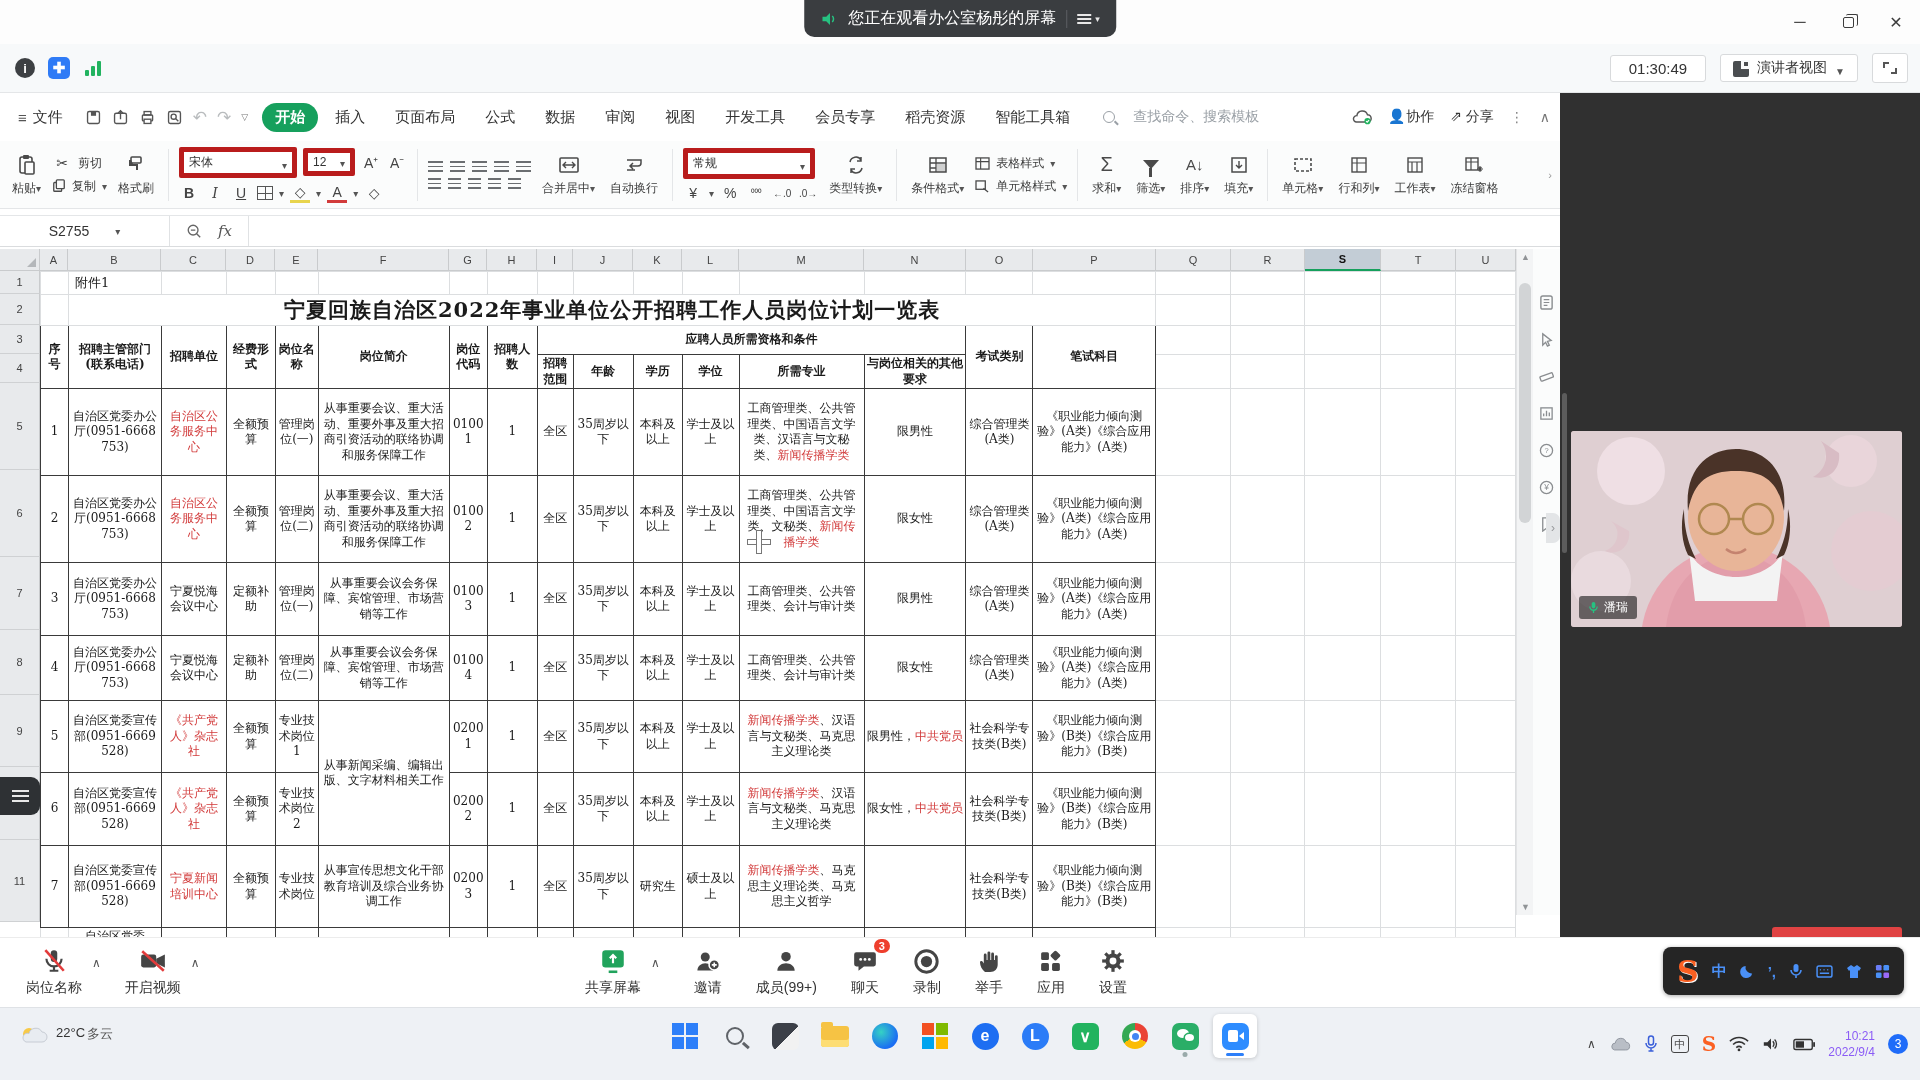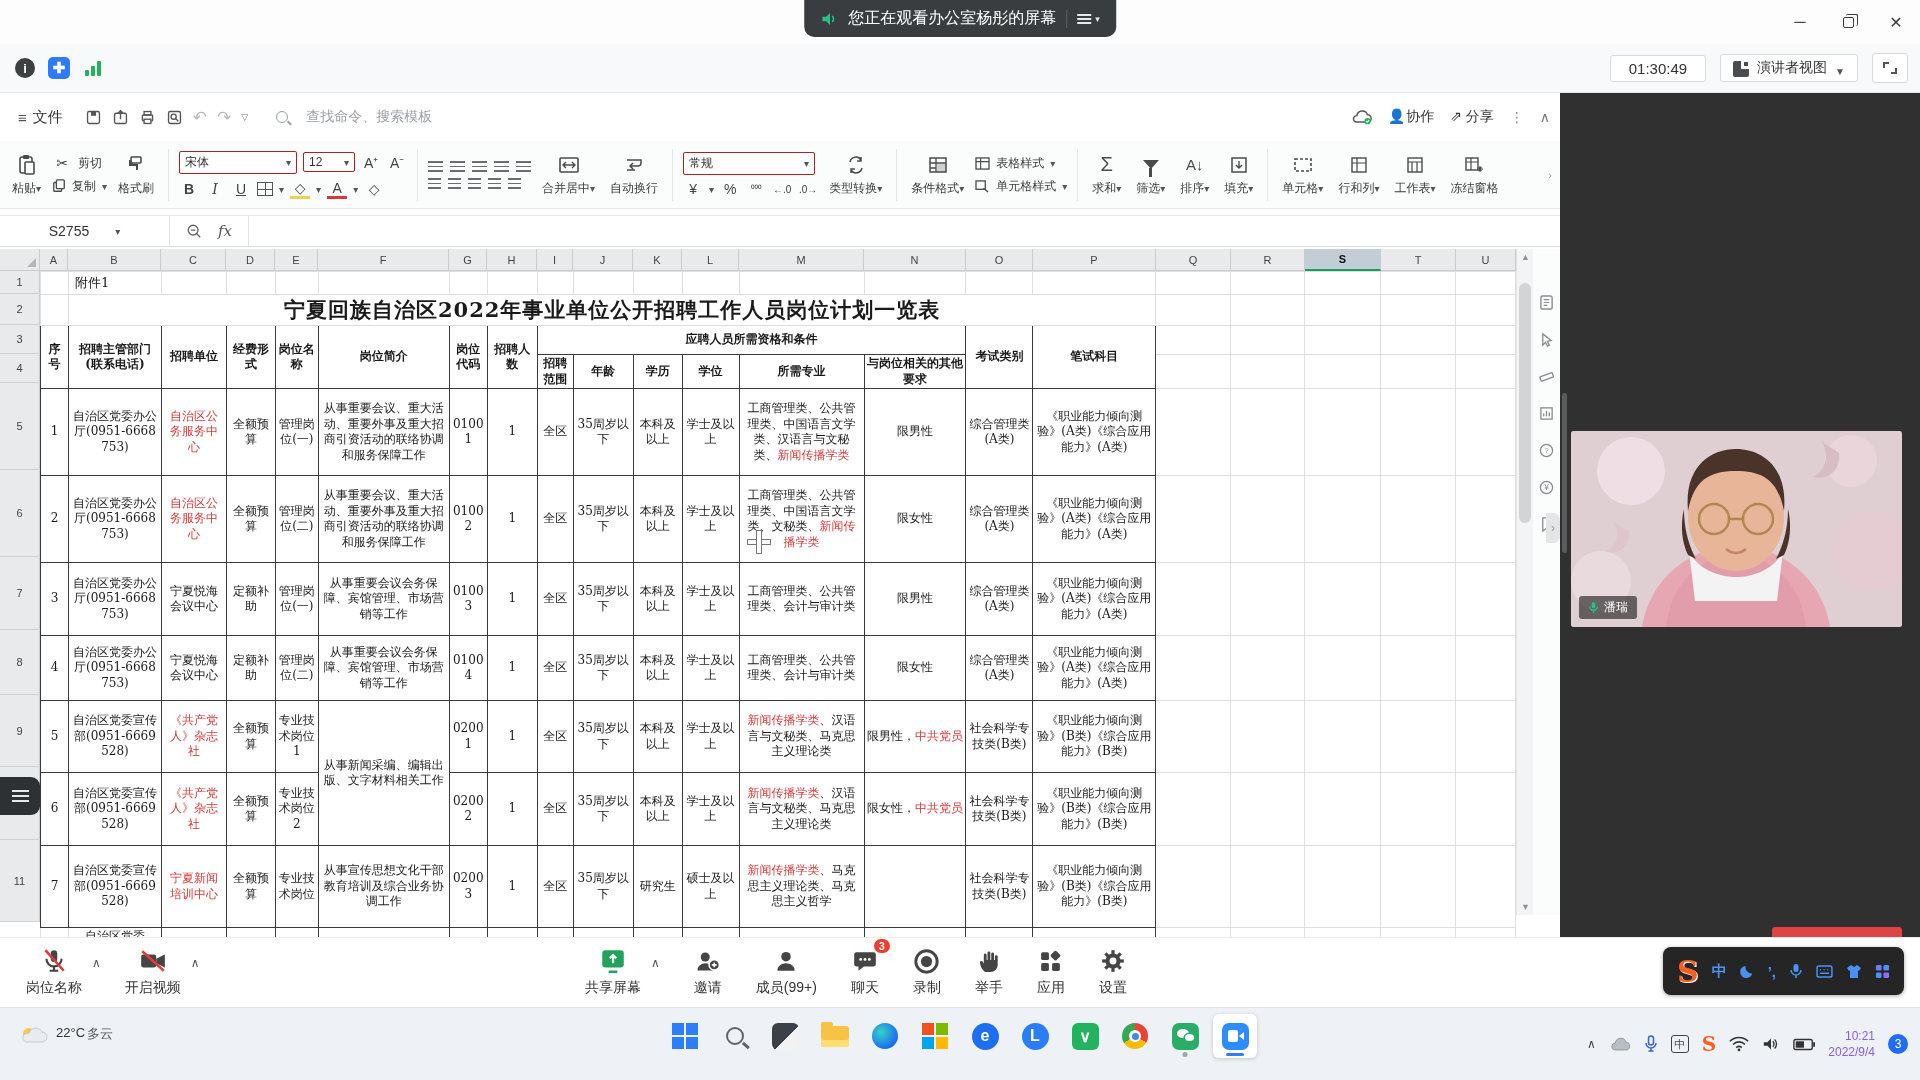--- a/index.html
+++ b/index.html
@@ -57,21 +57,21 @@
 .menubar-right{margin-left:auto;display:flex;align-items:center;gap:16px;color:#333;font-size:14px}
 .dots-v{letter-spacing:0;color:#888}
 
 
 .ribbon{position:absolute;left:0;top:48px;width:100%;height:68px;background:#fbfcfc;border-bottom:1px solid #e4e6e8;display:flex;align-items:center;padding:0 8px;gap:7px;font-size:12px;color:#3c3c3c}
 .rb-big{display:flex;flex-direction:column;align-items:center;gap:3px;padding:0 4px;white-space:nowrap}
 .rb-big .ic{height:24px;display:flex;align-items:center;justify-content:center;font-size:18px;color:#4a4a4a}
 .rb-stack{display:flex;flex-direction:column;gap:6px}
 .rb-stack .r{display:flex;align-items:center;gap:6px;white-space:nowrap}
 .rb-div{width:1px;height:52px;background:#e4e6e8;margin:0 3px}
-.fbox{border:1px solid #b91c1c;background:#fff;border-radius:2px;padding:2px 5px;display:flex;align-items:center;gap:5px;font-size:12px;color:#333}
+.fbox{border:5px solid #b91c1c;background:#fff;border-radius:2px;padding:2px 5px;display:flex;align-items:flex-end;gap:5px;font-size:12px;color:#333}
 .fbox .caret{margin-left:auto}
 .glyphbtn{min-width:20px;text-align:center;font-size:14px;color:#444}
 .badge-u{border-bottom:3px solid #e8d44d}
 .badge-r{border-bottom:3px solid #d23b3b}
 .alignrow{display:flex;gap:7px}
 .al{width:15px;height:11px;background:repeating-linear-gradient(#6b6e71 0 1.6px,transparent 1.6px 4.6px)}
 .al.c{width:13px}
 .gridic{width:16px;height:14px;border:1.4px solid #555;position:relative}
 .gridic:before{content:"";position:absolute;left:0;right:0;top:50%;border-top:1.4px solid #555}
 .gridic:after{content:"";position:absolute;top:0;bottom:0;left:50%;border-left:1.4px solid #555}
@@ -251,20 +251,33 @@
             </svg>
           <svg width="17" height="17" viewBox="0 0 20 20">
               <rect x="3" y="3" width="14" height="14" rx="2" fill="none" stroke="#555" stroke-width="1.6"></rect>
               <circle cx="9" cy="9" r="3" fill="none" stroke="#555" stroke-width="1.6"></circle>
               <path d="M11.5 11.5l3 3" stroke="#555" stroke-width="1.6"></path>
             </svg>
           <span style="color:#b9bcbe;font-size:17px">↶</span>
           <span style="color:#b9bcbe;font-size:17px">↷</span>
           <span style="font-size:9px;color:#777">▽</span>
         </div>
+        <div class="tabs" id="wpsTabs">
+            <span class="tab active">开始</span>
+            <span class="tab">插入</span>
+            <span class="tab">页面布局</span>
+            <span class="tab">公式</span>
+            <span class="tab">数据</span>
+            <span class="tab">审阅</span>
+            <span class="tab">视图</span>
+            <span class="tab">开发工具</span>
+            <span class="tab">会员专享</span>
+            <span class="tab">稻壳资源</span>
+            <span class="tab">智能工具箱</span>
+          </div>
         <div class="menu-search">
           <span class="lens"></span>
           <span>查找命令、搜索模板</span>
         </div>
         <div class="menubar-right">
           <svg width="22" height="16" viewBox="0 0 24 17">
               <path d="M6 14h12a4 4 0 0 0 0-8 6 6 0 0 0-11.6 1A3.5 3.5 0 0 0 6 14z" fill="none" stroke="#555" stroke-width="1.6"></path>
               <circle cx="18" cy="13" r="3.4" fill="#22b35f"></circle>
               <path d="M16.5 13l1.2 1.2 2-2.2" stroke="#fff" stroke-width="1.2" fill="none"></path>
             </svg>

